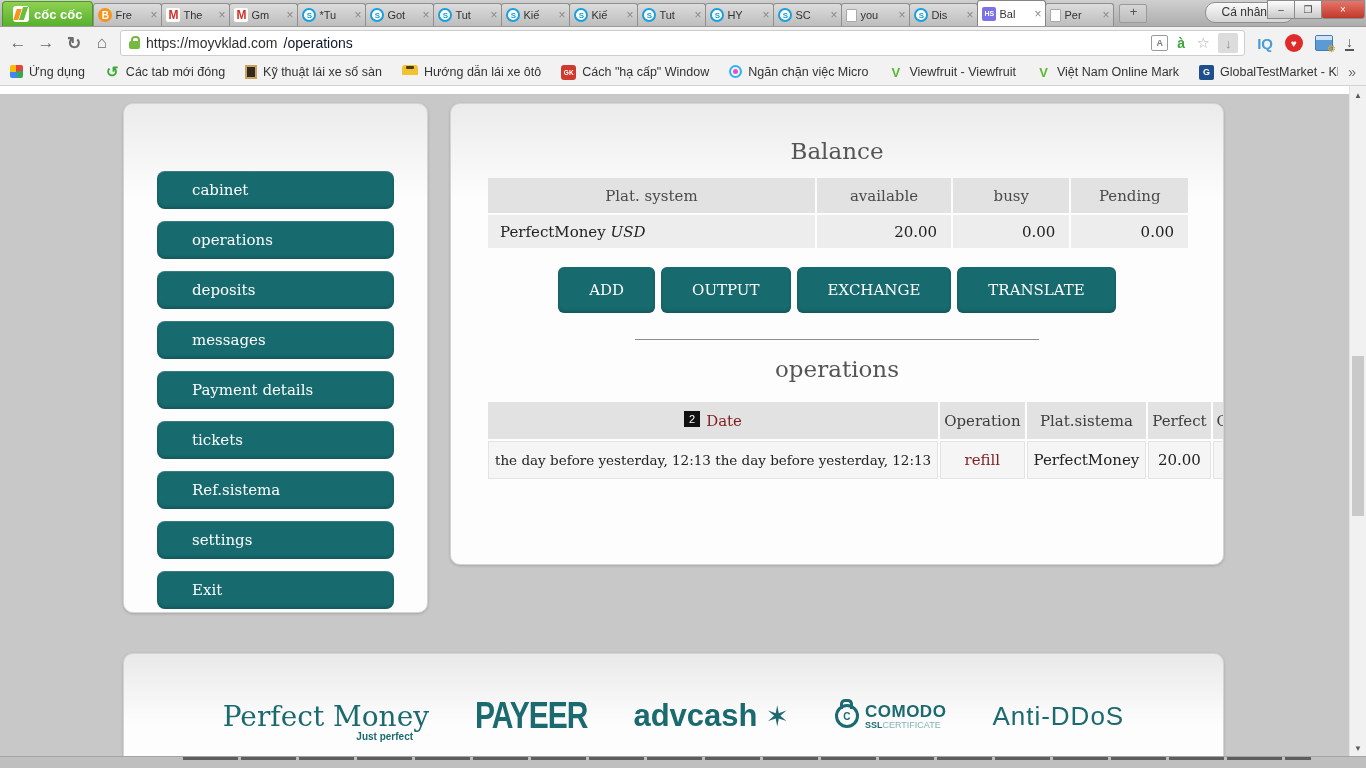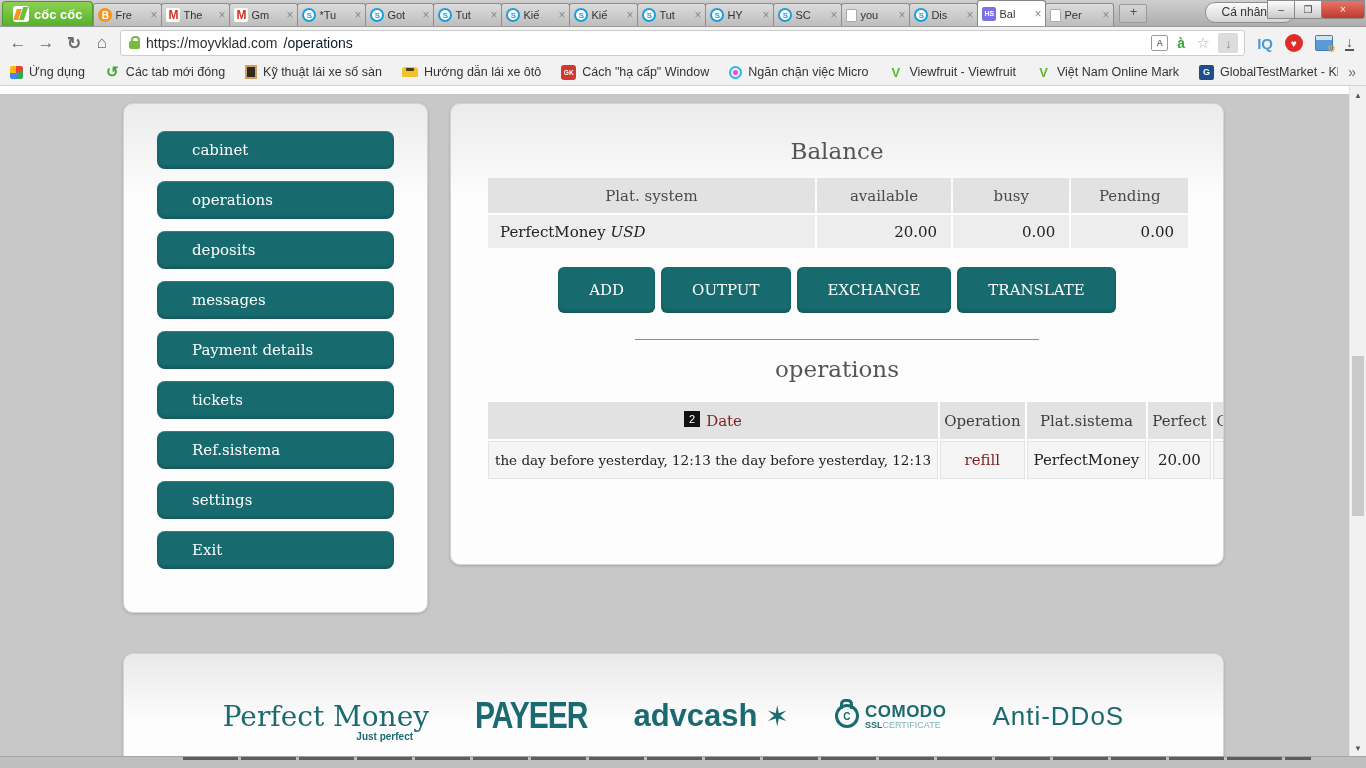--- a/index.html
+++ b/index.html
@@ -61,21 +61,21 @@
     display:flex;align-items:center;justify-content:center;}
   .sess-ico{width:16px;height:14px;background:#5b9bd5;border:1px solid #3f7cb5;border-radius:2px;position:relative;}
   .sess-ico::before{content:"";position:absolute;top:0;left:0;right:0;height:4px;background:#cfe3f5;}
   .sess-ico::after{content:"⚙";position:absolute;right:-4px;bottom:-4px;color:#e6a817;font-size:10px;}
   .tray-ico{color:#555;font-weight:bold;font-size:14px;border-bottom:2px solid #555;line-height:13px;padding:0 1px;}
 
   
   .bookmarks{height:27px;background:#f2f2f2;display:flex;align-items:center;padding:0 10px;
     border-bottom:1px solid #d2d2d2;box-sizing:border-box;font-size:12.5px;color:#333;}
   .bm-list{display:flex;align-items:center;gap:20px;min-width:0;overflow:hidden;}
-  .bm{display:flex;align-items:center;gap:6px;white-space:nowrap;}
+  .bm{display:flex;align-items:flex-start;gap:6px;white-space:nowrap;}
   .bmi{width:15px;height:15px;flex:none;display:flex;align-items:center;justify-content:center;
     font-weight:bold;box-sizing:border-box;}
   .bm-apps{background:conic-gradient(#e84436 0 90deg,#34a853 90deg 180deg,#4285f4 180deg 270deg,#fbbc05 270deg);border-radius:2px;width:13px;height:13px;}
   .bm-history{color:#3daa35;font-size:15px;} .bm-history::before{content:"↺";}
   .bm-book{width:12px;height:14px;background:#33291f;border:2px solid #c9a35f;}
   .bm-taxi{width:16px;height:10px;background:#f2c230;border-radius:3px 3px 1px 1px;position:relative;}
   .bm-taxi::before{content:"";position:absolute;top:1px;left:4px;width:8px;height:3px;background:#4a3c14;border-radius:1px;}
   .bm-gk{background:#cf3a2e;border-radius:3px;color:#fff;font-size:6.5px;} .bm-gk::before{content:"GK";}
   .bm-atom{border:2px solid #29b4f2;border-radius:50%;width:13px;height:13px;position:relative;}
   .bm-atom::before{content:"";width:5px;height:5px;background:#e84fd0;border-radius:50%;}
@@ -87,21 +87,21 @@
   .page{position:relative;height:682px;background:#c8c8c8;overflow:hidden;}
   .page-top-white{position:absolute;top:0;left:0;right:17px;height:8px;background:#fff;}
   .card{position:absolute;background:linear-gradient(#ebebeb,#fdfdfd 95px);border:1px solid #d4d4d4;
     border-radius:10px;box-shadow:0 1px 3px rgba(0,0,0,.18);box-sizing:border-box;}
   .sidebar-card{left:123px;top:17px;width:305px;height:510px;}
   .main-card{left:450px;top:17px;width:774px;height:462px;overflow:hidden;}
   .footer-card{left:123px;top:567px;width:1101px;height:120px;border-radius:10px 10px 0 0;
     background:linear-gradient(#e9e9e9,#fdfdfd 70px);}
 
   
-  .side-menu{padding-top:27px;}
+  .side-menu{padding-top:27px;margin-top:40px;}
   .side-btn{height:38px;margin:0 33px 12px 33px;background:#176a6e;border-radius:8px;color:#fff;
     display:flex;align-items:center;padding-left:35px;font-family:"DejaVu Serif",serif;font-size:15px;
     box-shadow:inset 0 -2px 3px rgba(0,0,0,.18), inset 0 1px 0 rgba(255,255,255,.15);}
 
   
   .sec-title{text-align:center;font-family:"DejaVu Serif",serif;font-size:23px;color:#555;}
   .balance-title{margin-top:34px;}
   table{border-collapse:separate;border-spacing:2px;font-family:"DejaVu Serif",serif;}
   .balance-table{margin:12px 35px 0 35px;width:704px;}
   .balance-table th{background:#e2e2e2;font-weight:normal;color:#4a4a4a;font-size:15px;height:33px;}

